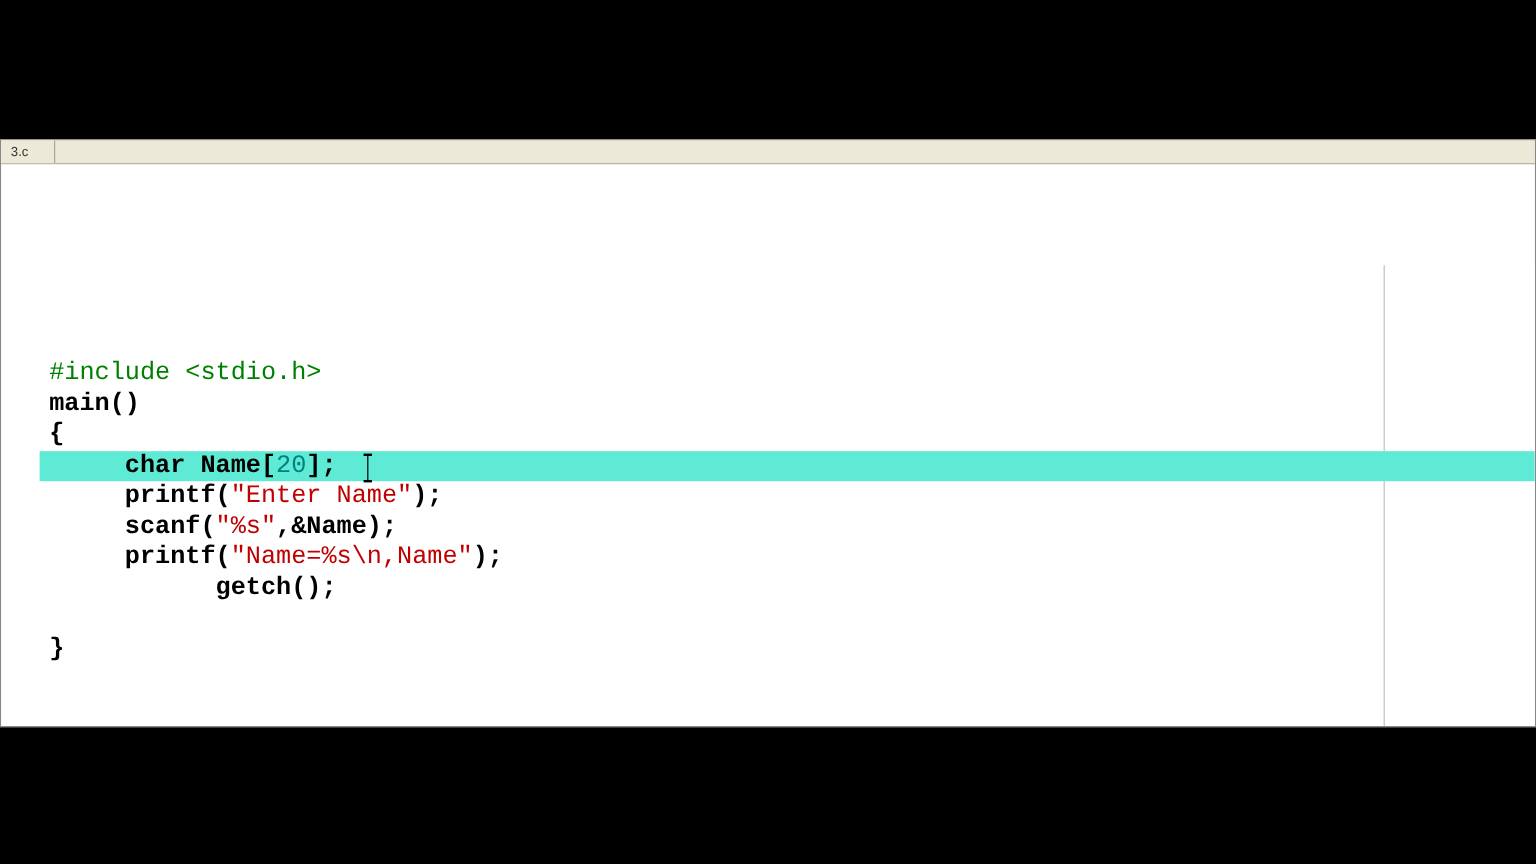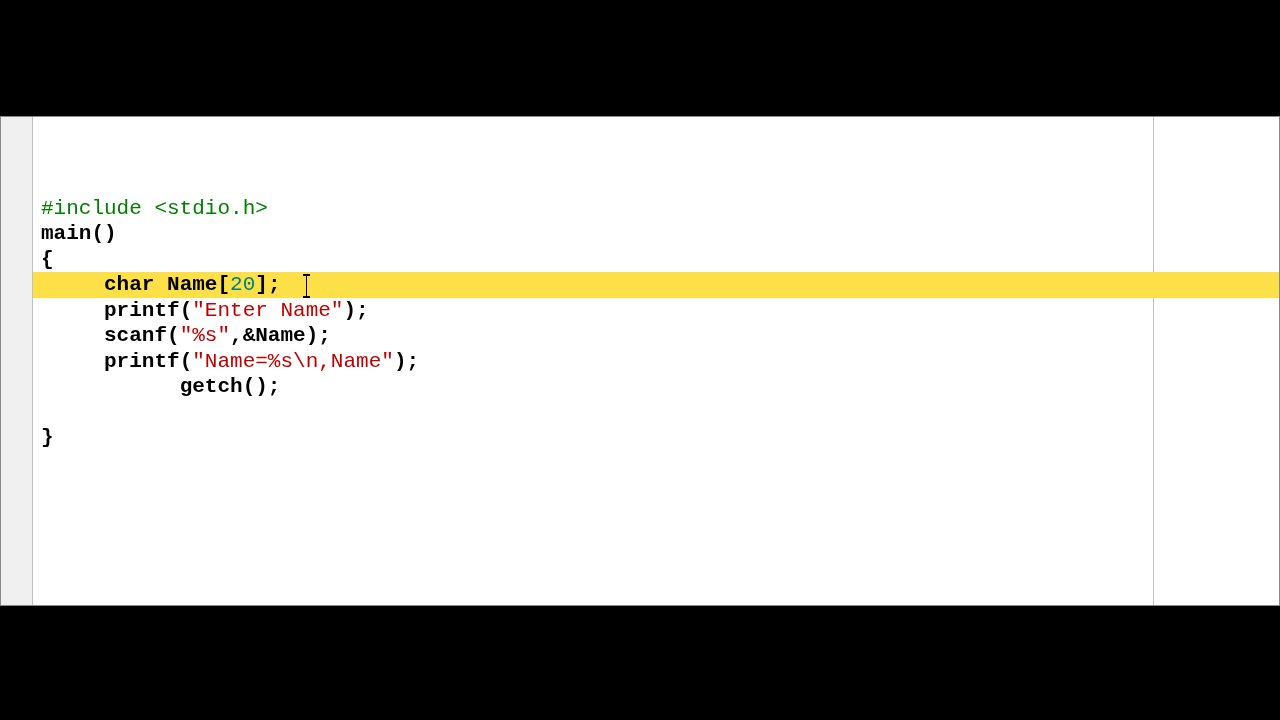--- a/index.html
+++ b/index.html
@@ -37,20 +37,21 @@
       color: #333;
       display: flex;
       align-items: center;
       min-width: 45px;
     }
     .code-container {
       flex: 1;
       display: flex;
       background: #fff;
       overflow: hidden;
+      align-items: flex-end;
     }
     .gutter {
       width: 32px;
       background: #f0f0f0;
       border-right: 1px solid #c0c0c0;
     }
     .code-area {
       flex: 1;
       background: #fff;
       font-family: "Courier New", monospace;
@@ -68,21 +69,21 @@
       bottom: 0;
       left: 1120px;
       width: 1px;
       background: #c0c0c0;
     }
     .line {
       height: 25.5px;
       display: block;
     }
     .line.highlighted {
-      background: #fde047;
+      background: #5eead4;
       position: relative;
       margin-left: -8px;
       padding-left: 8px;
       width: calc(100% + 8px);
     }
     .preproc { color: #008000; }
     .keyword { color: #000; font-weight: bold; }
     .string  { color: #c00000; }
     .number  { color: #008080; }
     .default { color: #000; font-weight: bold; }
@@ -110,20 +111,25 @@
       left: -3px;
       width: 7px;
       height: 2px;
       background: #000;
     }
   </style>
 </head>
 <body>
 
 <div class="editor-window">
+  <div class="tab-bar">
+    <div class="tab">
+      <span>3.c</span>
+    </div>
+  </div>
   <div class="code-container">
     <div class="gutter"></div>
     <div class="code-area">
       <div class="right-margin"></div>
       <span class="line"><span class="preproc">#include &lt;stdio.h&gt;</span></span><span class="line"><span class="default">main()</span></span><span class="line"><span class="default">{</span></span><span class="line highlighted"><span class="default">     </span><span class="keyword">char</span><span class="default"> Name[</span><span class="number">20</span><span class="default">];  </span><span class="cursor"></span></span><span class="line"><span class="default">     </span><span class="default">printf(</span><span class="string">"Enter Name"</span><span class="default">);</span></span><span class="line"><span class="default">     </span><span class="default">scanf(</span><span class="string">"%s"</span><span class="default">,&amp;Name);</span></span><span class="line"><span class="default">     </span><span class="default">printf(</span><span class="string">"Name=%s\n,Name"</span><span class="default">);</span></span><span class="line"><span class="default">           </span><span class="default">getch();</span></span><span class="line"><span class="default"></span></span><span class="line"><span class="default">}</span></span>
     </div>
   </div>
 </div>
 
 </body></html>

